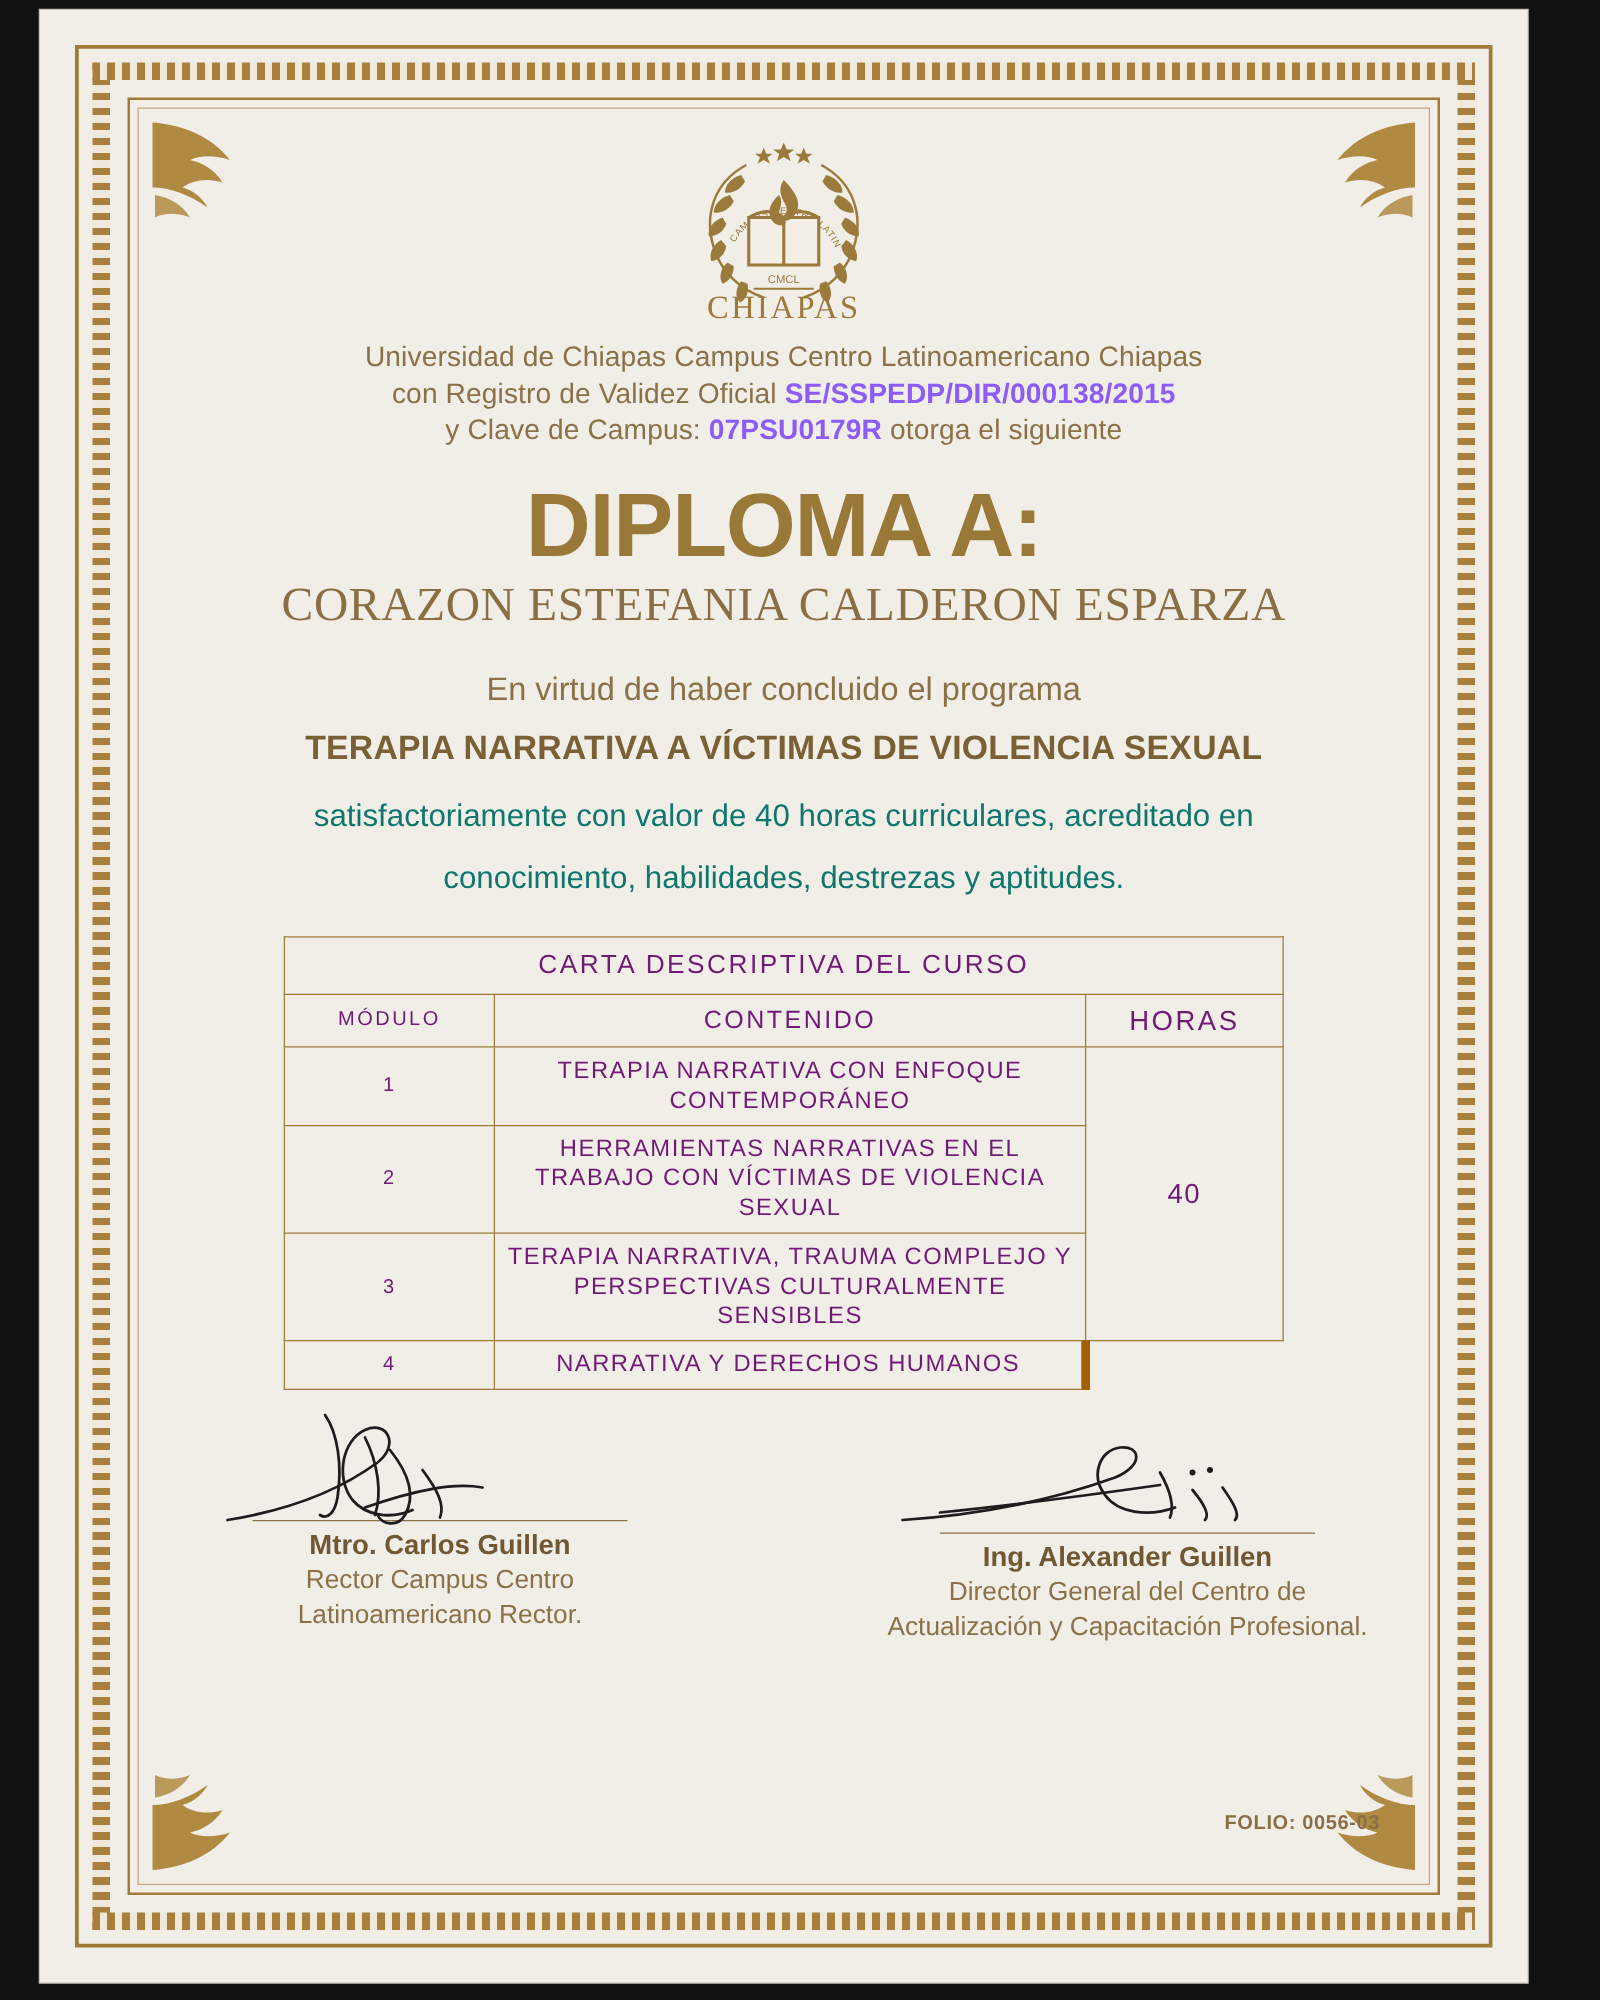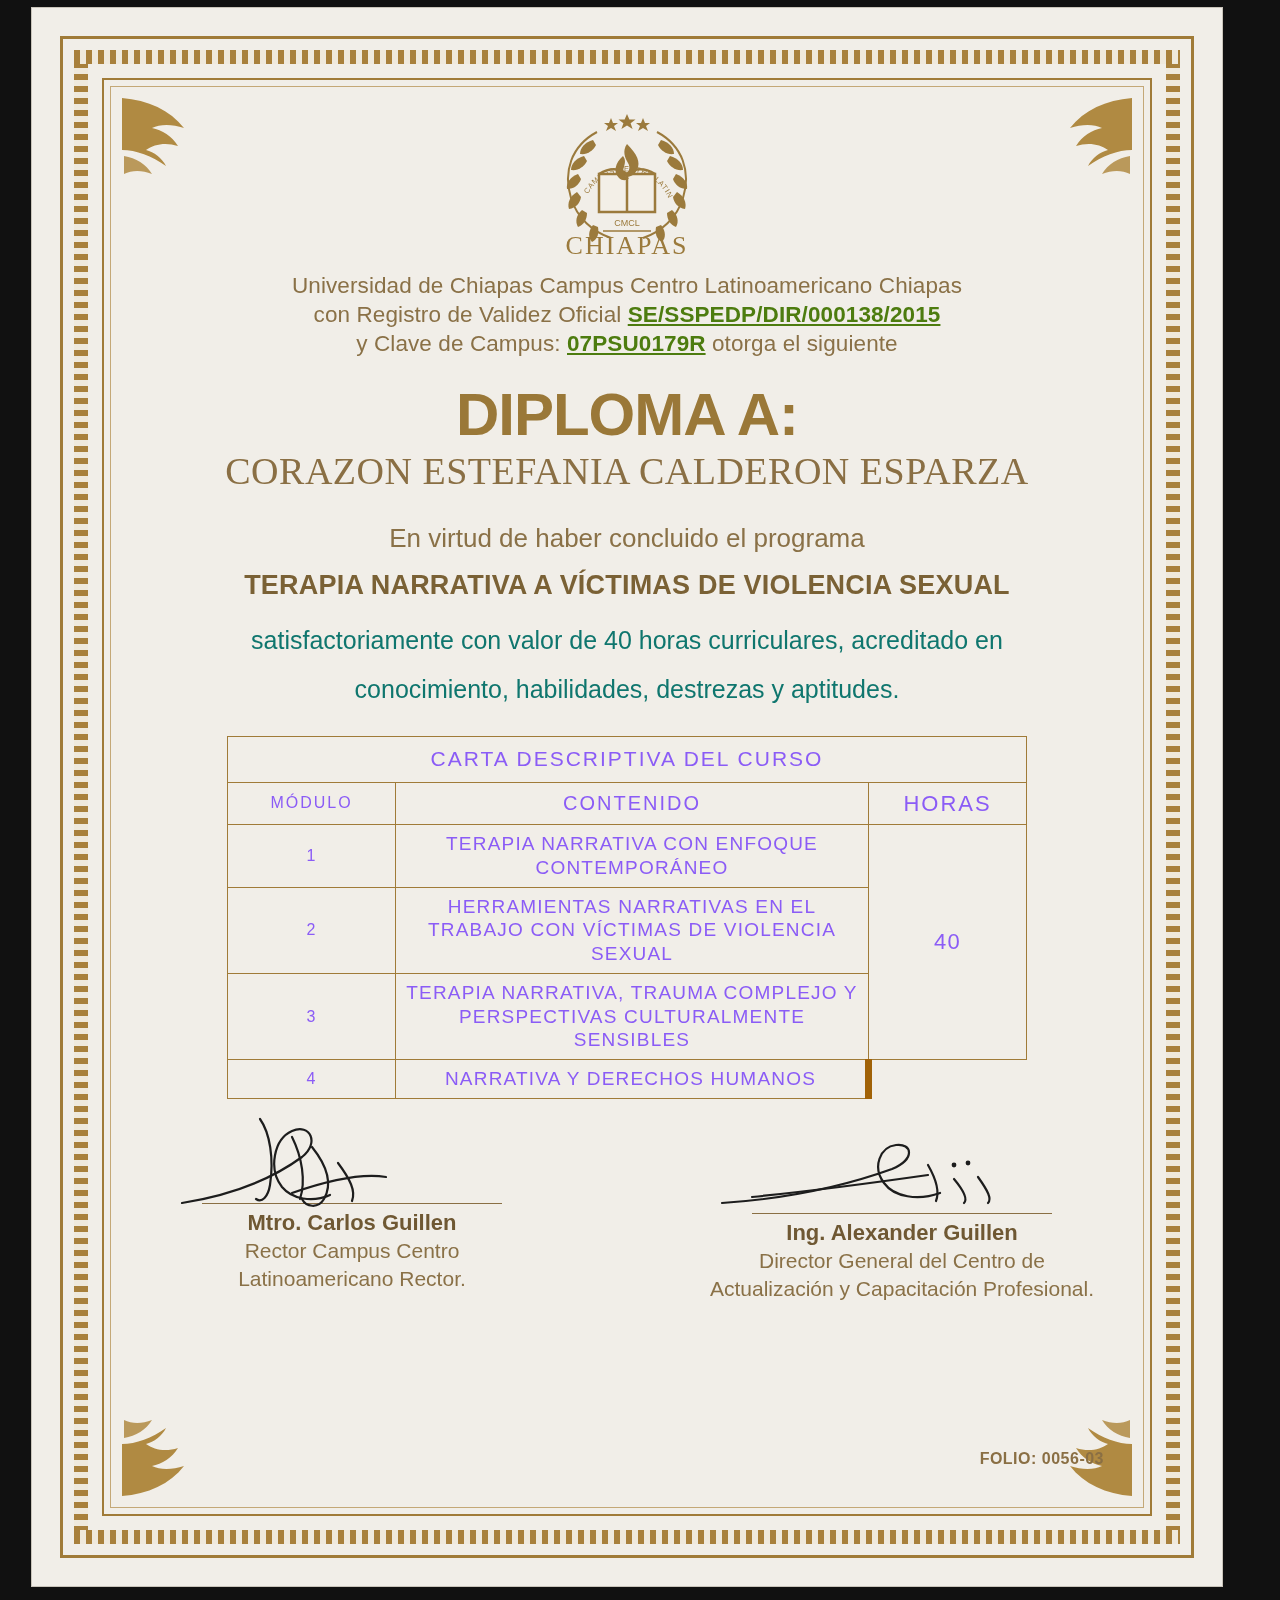--- a/index.html
+++ b/index.html
@@ -106,25 +106,25 @@
   .crest svg { display: block; width: 180px; height: 160px; }
 
   .org-lines {
     margin-top: 8px;
     font-size: 22.5px;
     line-height: 1.28;
     color: #8a7category;
     color: #8a7147;
     letter-spacing: 0.1px;
   }
-  .org-lines .b { font-weight: bold; color: #4d7c0f; text-decoration: underline; }
+  .org-lines .b { font-weight: bold; color: #8b5cf6; }
 
   .diploma-title {
     margin-top: 22px;
-    font-size: 60px;
+    font-size: 72px;
     font-weight: bold;
     letter-spacing: -1px;
     color: #9a7838;
     font-family: "Liberation Sans", sans-serif;
   }
 
   .recipient {
     font-size: 38px;
     font-family: "Liberation Serif", serif;
     color: #8a6f44;
@@ -148,21 +148,21 @@
     font-size: 25px;
     color: #0f766e;
     line-height: 1.7;
   }
 
   
   table.course {
     margin: 26px auto 0 auto;
     border-collapse: collapse;
     width: 800px;
-    color: #8b5cf6;
+    color: #701a75;
     font-size: 19px;
     font-family: "Liberation Sans", sans-serif;
   }
   table.course td, table.course th {
     border: 1px solid #a07b38;
     padding: 7px 6px;
     font-weight: normal;
     letter-spacing: 1.2px;
     line-height: 1.25;
   }

